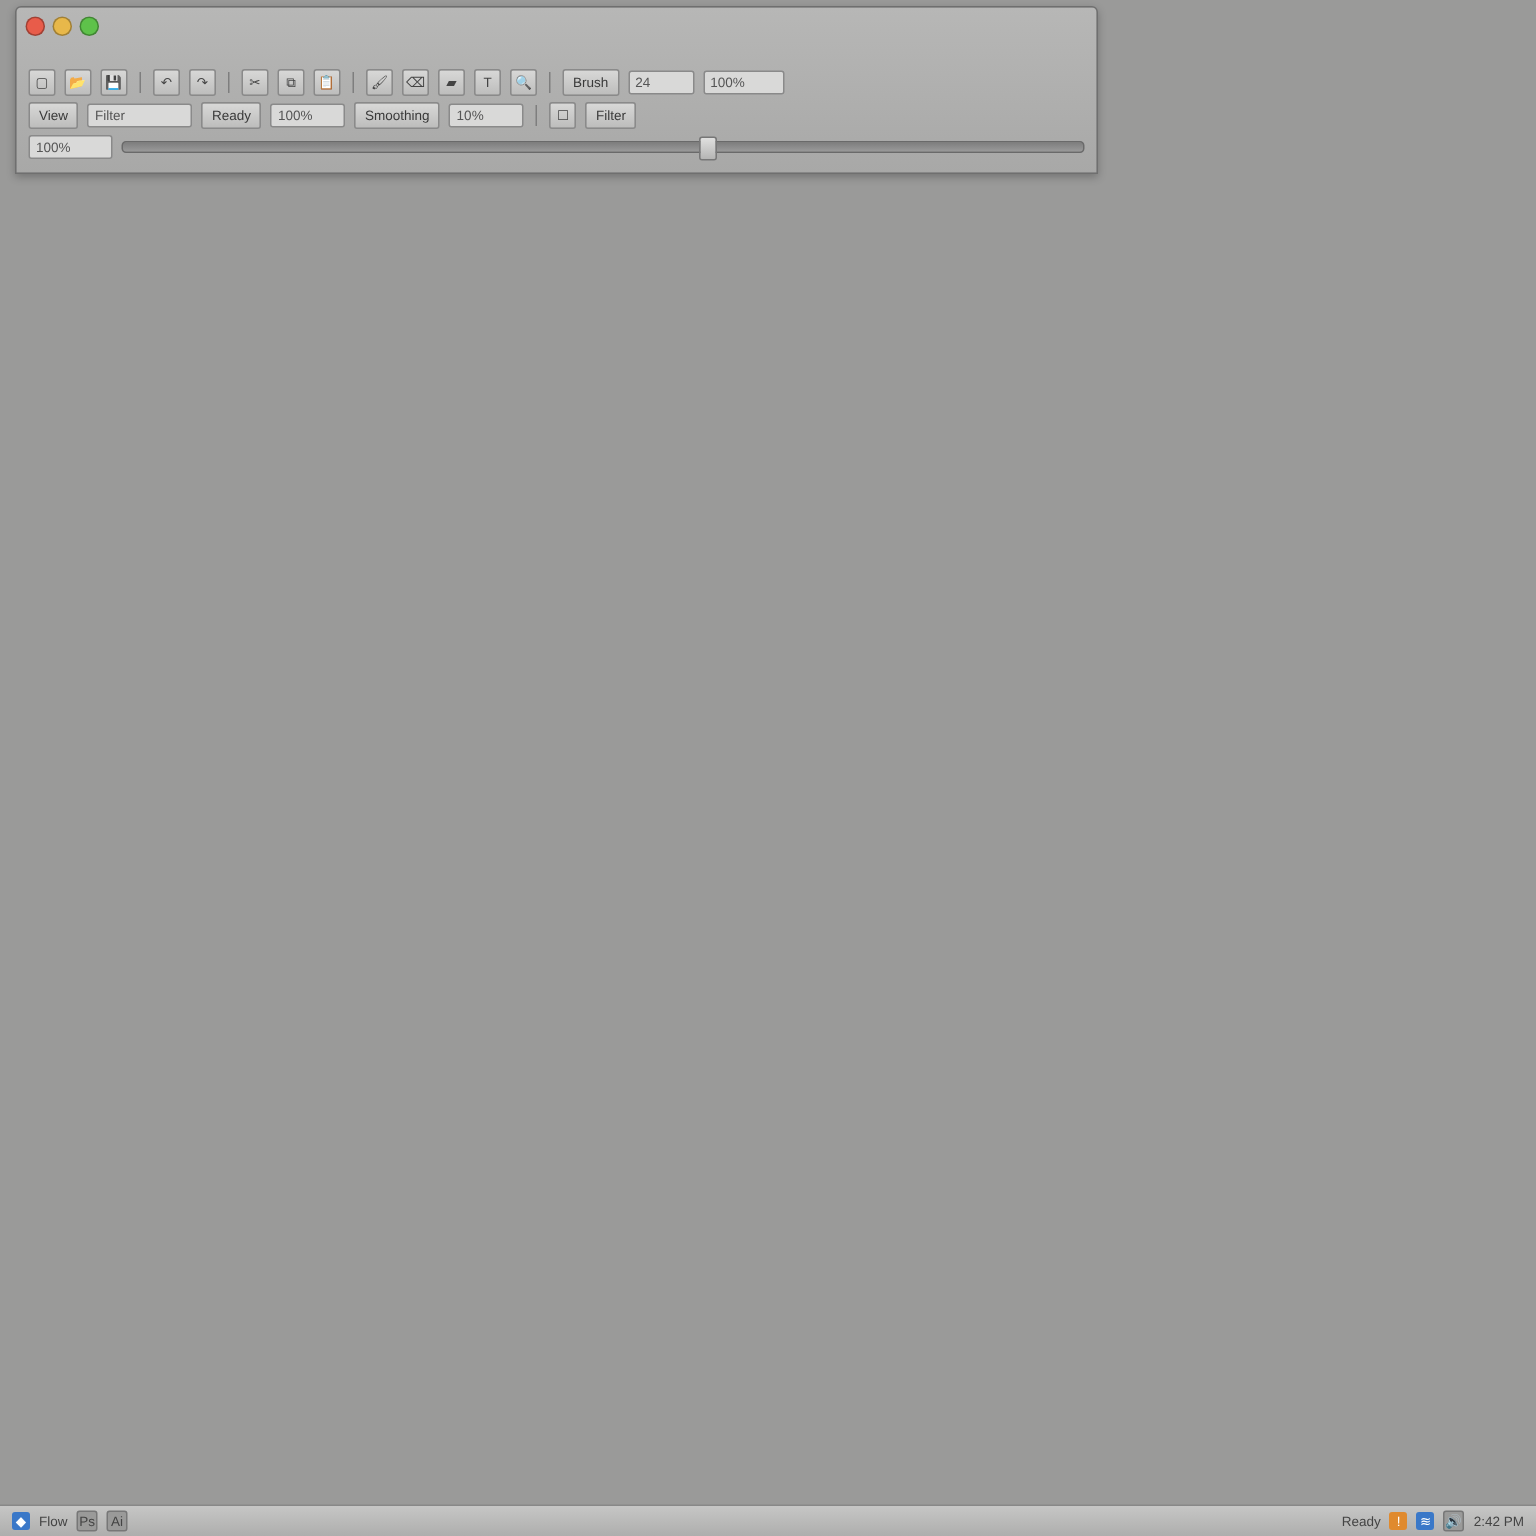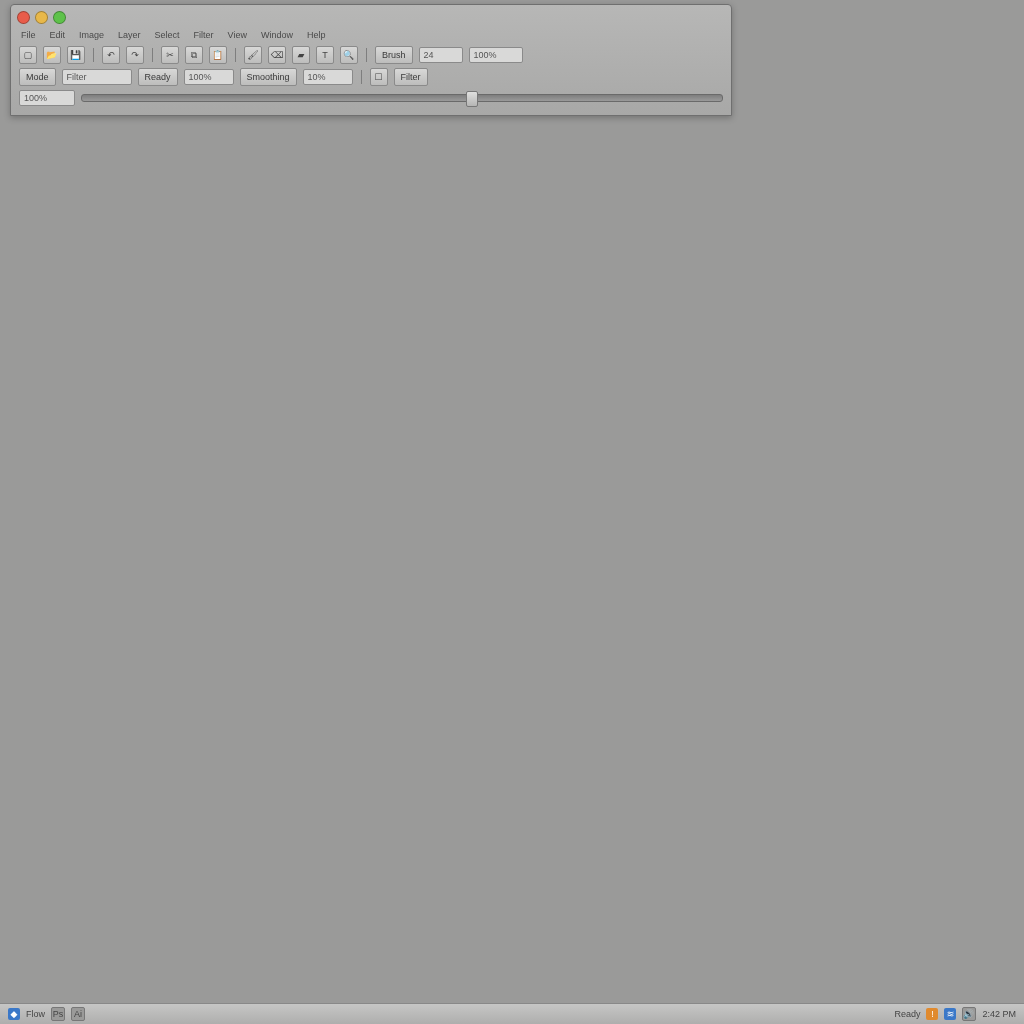--- a/index.html
+++ b/index.html
@@ -101,31 +101,20 @@
 
 <div id="app-frame">
   <div id="titlebar">
     <div id="traffic">
       <div class="dot red"></div>
       <div class="dot yellow"></div>
       <div class="dot green"></div>
     </div>
   </div>
 
-  <div id="menubar">
-    <span class="menu-item">File</span>
-    <span class="menu-item">Edit</span>
-    <span class="menu-item">Image</span>
-    <span class="menu-item">Layer</span>
-    <span class="menu-item">Select</span>
-    <span class="menu-item">Filter</span>
-    <span class="menu-item">View</span>
-    <span class="menu-item">Window</span>
-    <span class="menu-item">Help</span>
-  </div>
 
   <div class="row" id="toolbar-a">
     <div class="tbtn">▢</div>
     <div class="tbtn">📂</div>
     <div class="tbtn">💾</div>
     <div class="sep"></div>
     <div class="tbtn">↶</div>
     <div class="tbtn">↷</div>
     <div class="sep"></div>
     <div class="tbtn">✂</div>
@@ -137,21 +126,21 @@
     <div class="tbtn">▰</div>
     <div class="tbtn">T</div>
     <div class="tbtn">🔍</div>
     <div class="sep"></div>
     <div class="tbtn wide">Brush</div>
     <div class="field" style="width:34px">24</div>
     <div class="field" style="width:44px">100%</div>
   </div>
 
   <div class="row" id="toolbar-b">
-    <div class="tbtn wide">Mode</div>
+    <div class="tbtn wide">View</div>
     <div class="field" style="width:60px">Filter</div>
     <div class="tbtn wide">Ready</div>
     <div class="field" style="width:40px">100%</div>
     <div class="tbtn wide">Smoothing</div>
     <div class="field" style="width:40px">10%</div>
     <div class="sep"></div>
     <div class="tbtn">☐</div>
     <div class="tbtn wide">Filter</div>
   </div>
 

